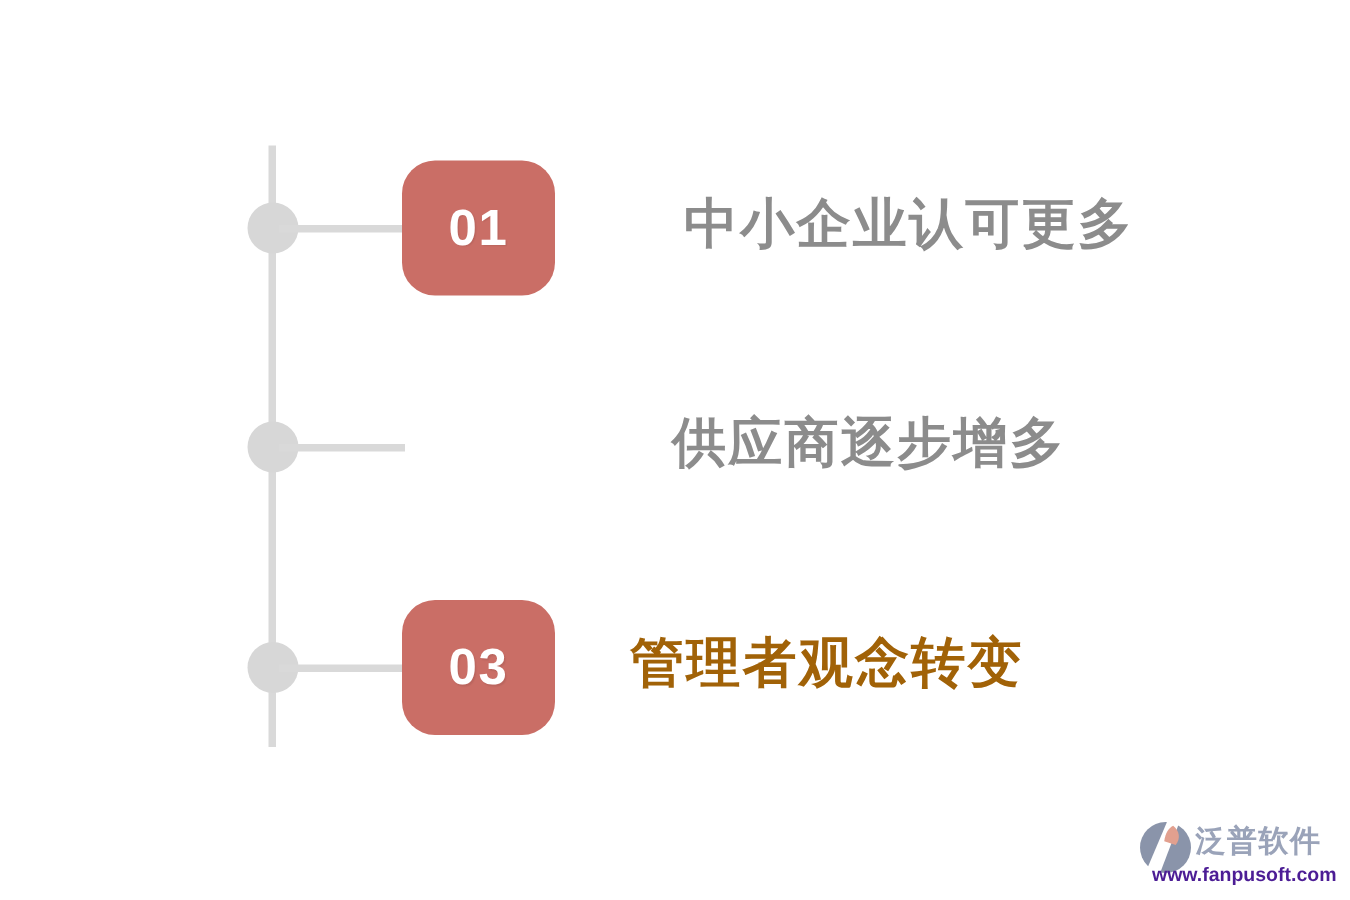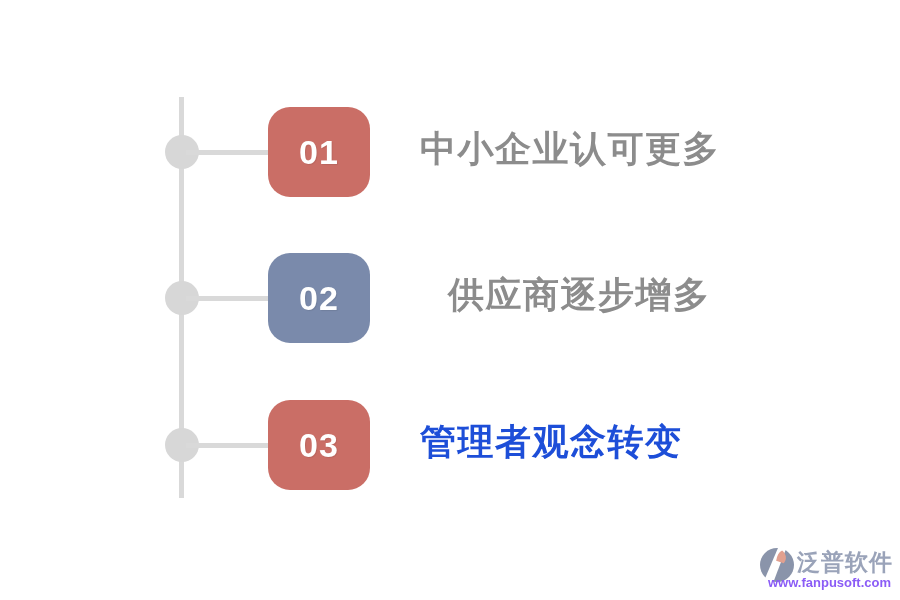--- a/index.html
+++ b/index.html
@@ -88,21 +88,21 @@
   }
   .wm-logo {
     position: absolute;
     left: 0;
     top: 1px;
   }
   .wm-brand {
     position: absolute;
     left: 37px;
     top: 0;
-    font-size: 23px;
+    font-size: 20px;
     font-weight: 700;
     color: #9aa3b9;
     letter-spacing: 1px;
     white-space: nowrap;
   }
   .wm-url {
     position: absolute;
     left: 8px;
     top: 28px;
     font-size: 13px;
@@ -117,44 +117,41 @@
 <div class="canvas">
 
   <div class="timeline-line" style="background: rgb(217, 217, 217);"></div>
 
   <div class="row" style="top: 107px;">
     <div class="node" style="background: rgb(215, 215, 215);"></div>
     <div class="connector" style="background: rgb(217, 217, 217);"></div>
     <div class="num-box" style="background: rgb(202, 110, 102);">
       <span>01</span>
     </div>
-    <div class="row-label" style="color: rgb(140, 140, 140);">中小企业认可更多</div>
+    <div class="row-label" style="color: rgb(140, 140, 140); margin-left: 36px;">中小企业认可更多</div>
   </div>
 
   <div class="row" style="top: 253px;">
     <div class="node" style="background: rgb(215, 215, 215);"></div>
     <div class="connector" style="background: rgb(217, 217, 217);"></div>
-    <div class="num-box" style="background: rgb(122, 138, 171);">
-      <span>02</span>
-    </div>
     <div class="row-label" style="color: rgb(140, 140, 140); margin-left: 28px;">供应商逐步增多</div>
   </div>
 
   <div class="row" style="top: 400px; text-align: center;">
     <div class="node" style="background: rgb(215, 215, 215);"></div>
     <div class="connector" style="background: rgb(217, 217, 217);"></div>
     <div class="num-box" style="background: rgb(202, 110, 102);">
       <span>03</span>
     </div>
-    <div class="row-label" style="color: #1d4ed8;">管理者观念转变</div>
+    <div class="row-label" style="color: #a16207;">管理者观念转变</div>
   </div>
 
   <div class="watermark">
     <svg class="wm-logo" width="34" height="34" viewBox="0 0 40 40">
       <circle cx="20" cy="20" r="20" style="fill: rgb(138, 148, 170);"></circle>
       <path d="M22 -2 L31 0 L15 42 L5 38 Z" fill="#ffffff"></path>
       <path d="M26 3 C31 7 32 13 28 18 L19 15 C20 9 22 5 26 3 Z" style="fill: rgb(226, 160, 143);"></path>
     </svg>
     <div class="wm-brand" style="color: rgb(154, 163, 185);">泛普软件</div>
-    <div class="wm-url" style="color: #8b5cf6;">www.fanpusoft.com</div>
+    <div class="wm-url" style="color: #4c1d95;">www.fanpusoft.com</div>
   </div>
 
 </div>
 
 </body></html>

